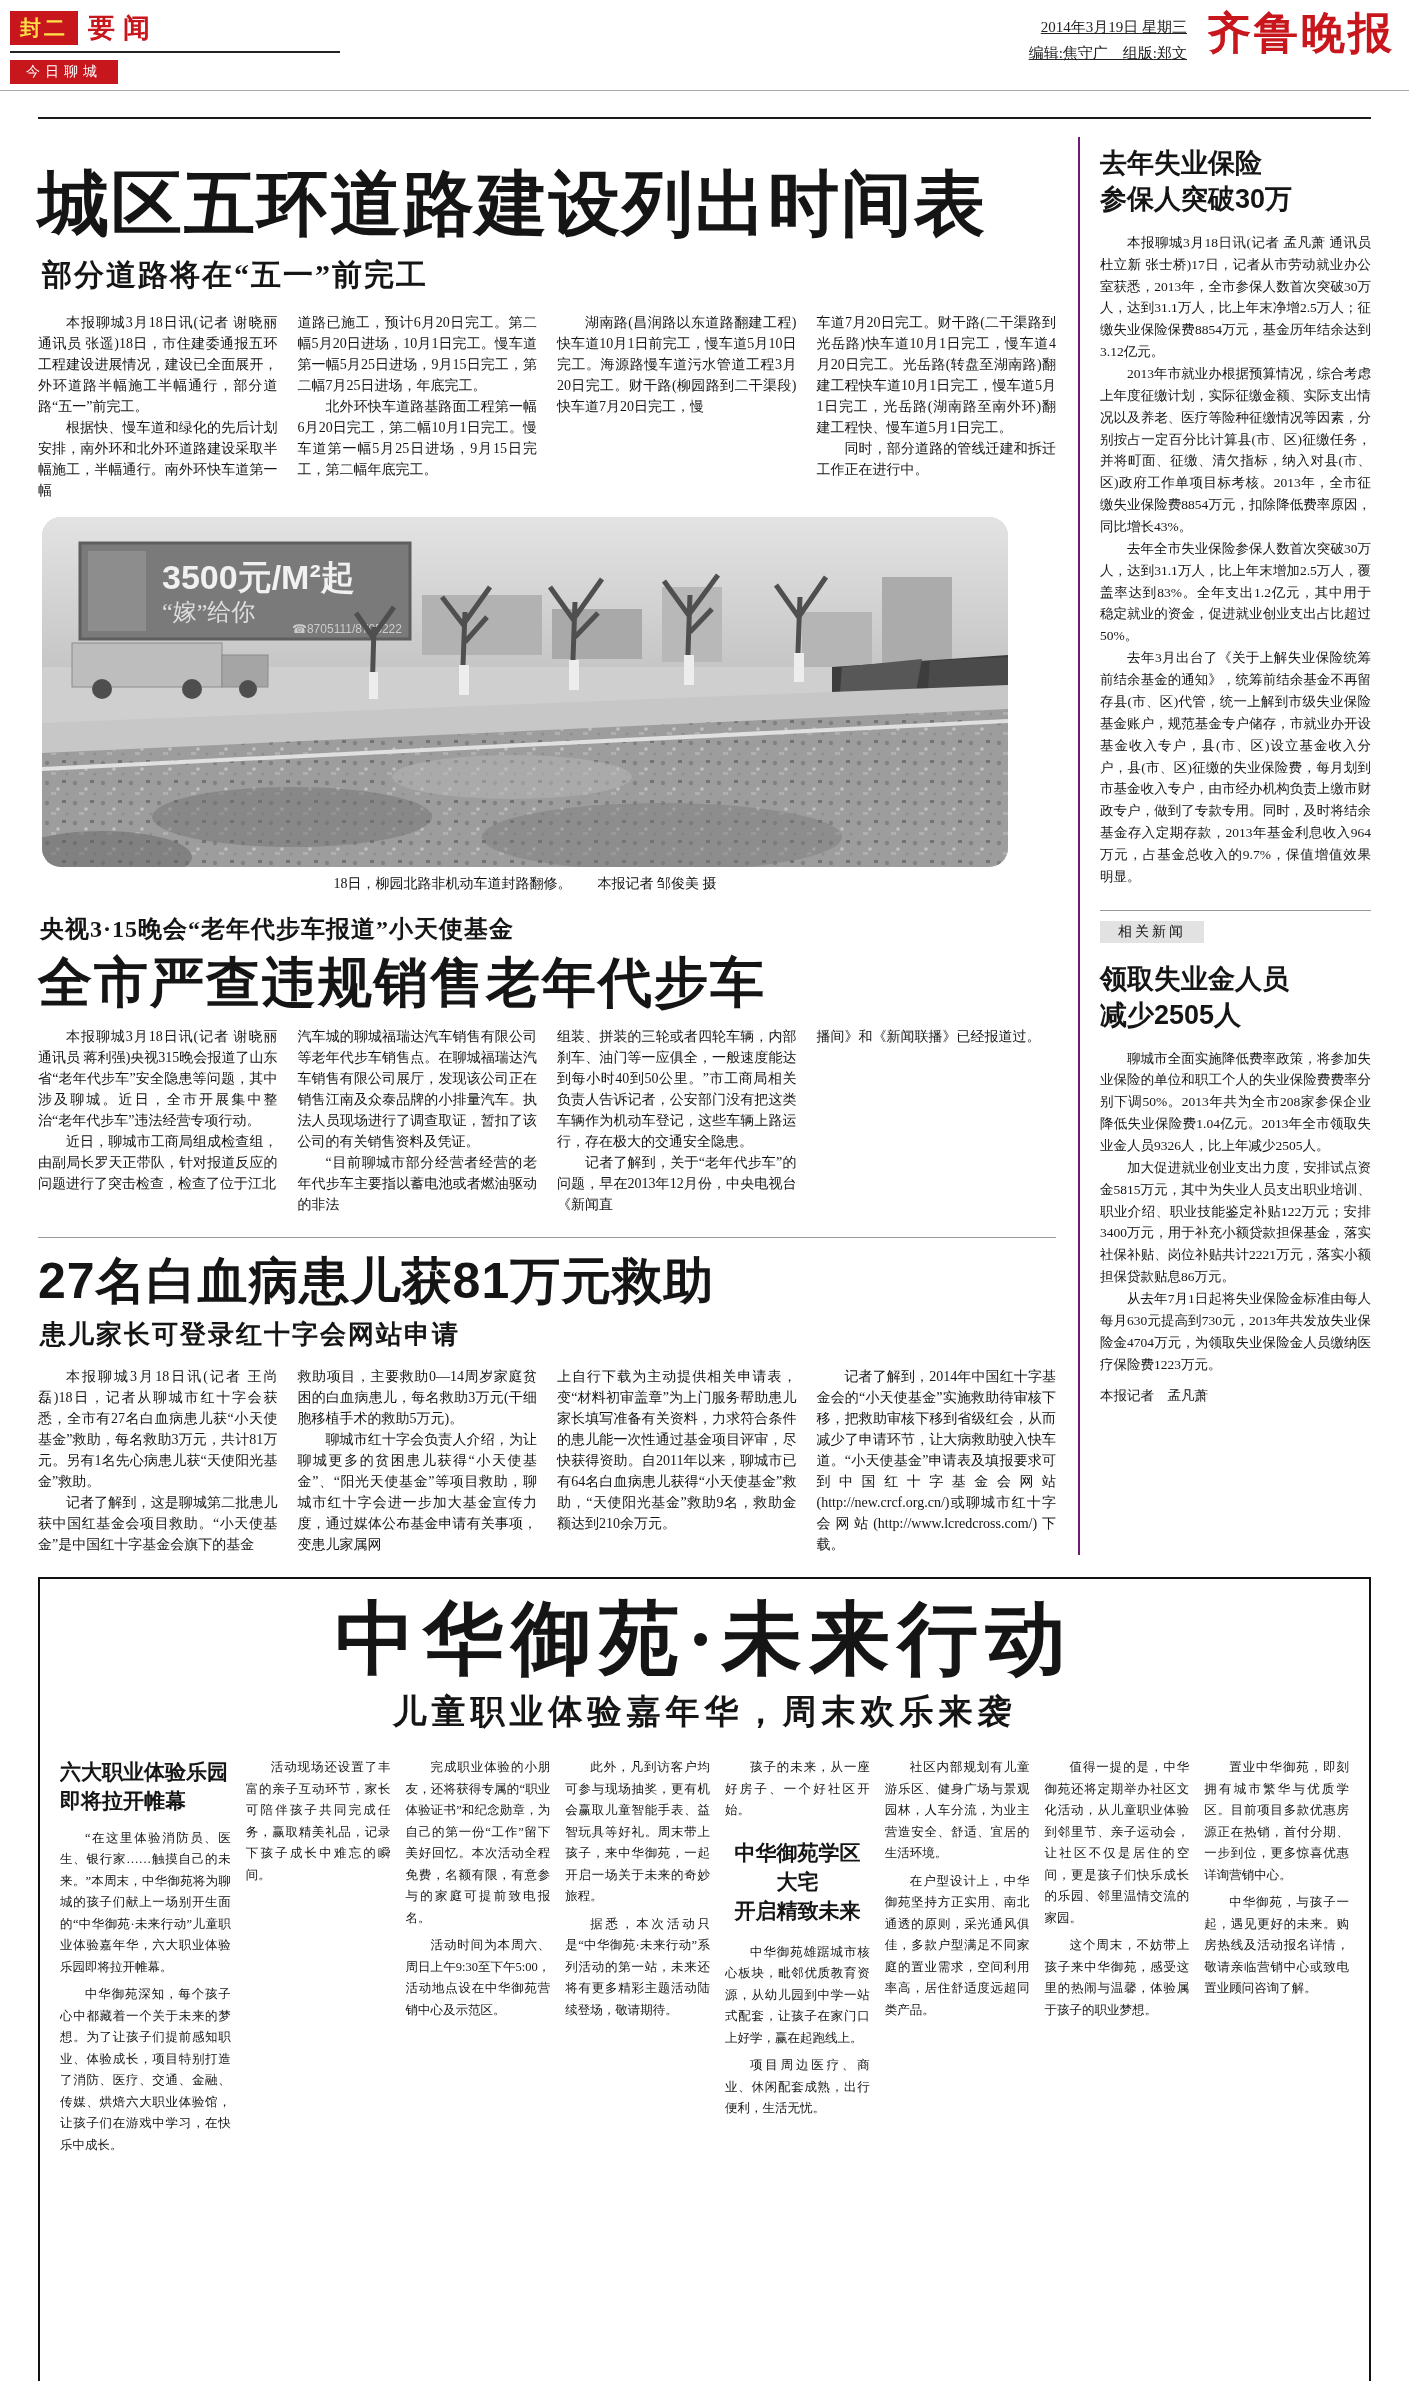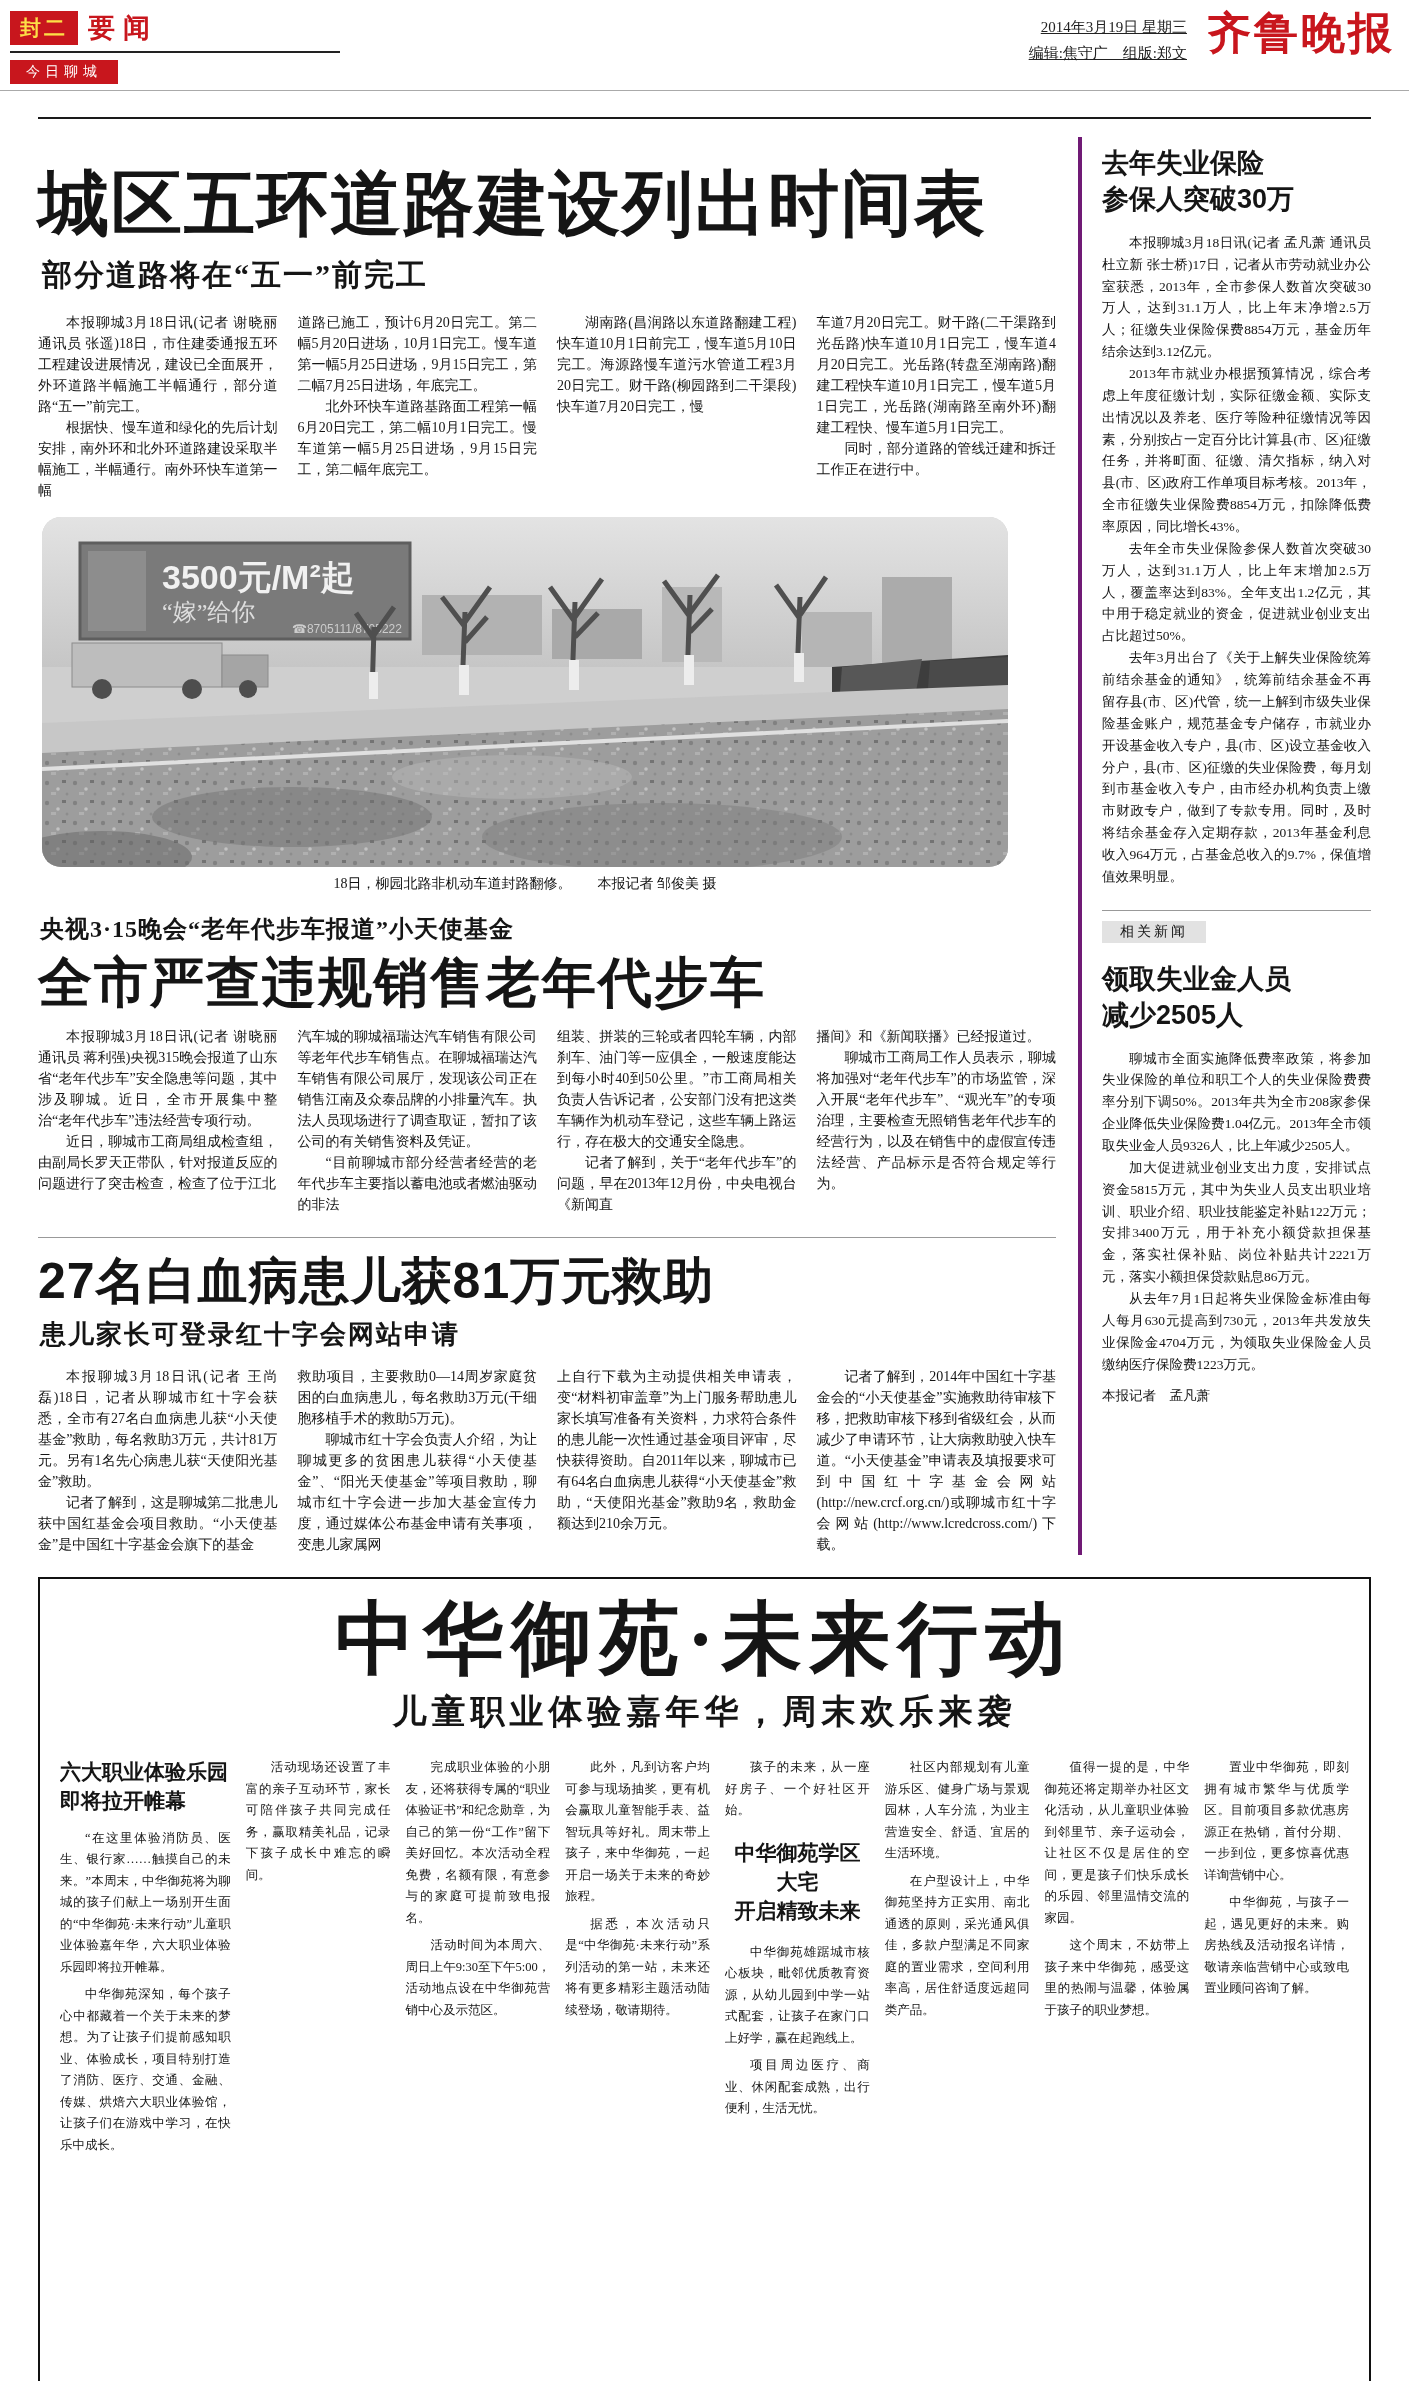--- a/index.html
+++ b/index.html
@@ -18,21 +18,21 @@
   .edition-tab { display:inline-block; background:#c8161d; color:#fff; font-size:14px; padding:3px 16px; letter-spacing:5px; margin-top:7px; }
   .mh-right { display:flex; align-items:flex-start; gap:20px; padding-top:2px; }
   .mh-meta { text-align:right; font-size:15px; line-height:1.7; color:#222; padding-top:3px;text-decoration:underline; }
   .paper-logo { color:#c8161d; font-size:44px; font-weight:900; letter-spacing:3px; font-family:"Liberation Serif",serif; line-height:1; }
   .hairline { border-top:1px solid #aaa; margin-top:6px; }
   .rule-black { height:2px; background:#1a1a1a; margin:26px 38px 0 38px; }
 
   
   .content { display:flex; padding:18px 38px 0 38px; gap:0; }
   .main-col { width:1040px; padding-right:22px; }
-  .side-col { flex:1; border-left:4px solid #701a75; padding-left:20px; }
+  .side-col { flex:1; border-left:2px solid #701a75; padding-left:20px; }
 
   
   .lead-headline { font-size:71px; font-weight:900; font-family:"Liberation Sans",sans-serif; letter-spacing:2px; line-height:1.08;margin-top:29px; }
   .lead-subhead { font-size:30px; font-weight:700; margin:12px 0 16px 4px; letter-spacing:2px; }
   .cols4 { display:flex; gap:20px; }
   .col { flex:1; }
   .col p { font-size:14px; line-height:1.5; text-align:justify; }
   .col p.ind { text-indent:2em; }
 
   
@@ -203,21 +203,20 @@
           <div class="col">
               <p>汽车城的聊城福瑞达汽车销售有限公司等老年代步车销售点。在聊城福瑞达汽车销售有限公司展厅，发现该公司正在销售江南及众泰品牌的小排量汽车。执法人员现场进行了调查取证，暂扣了该公司的有关销售资料及凭证。</p>
               <p class="ind">“目前聊城市部分经营者经营的老年代步车主要指以蓄电池或者燃油驱动的非法</p>
             </div>
           <div class="col">
               <p>组装、拼装的三轮或者四轮车辆，内部刹车、油门等一应俱全，一般速度能达到每小时40到50公里。”市工商局相关负责人告诉记者，公安部门没有把这类车辆作为机动车登记，这些车辆上路运行，存在极大的交通安全隐患。</p>
               <p class="ind">记者了解到，关于“老年代步车”的问题，早在2013年12月份，中央电视台《新闻直</p>
             </div>
           <div class="col">
               <p>播间》和《新闻联播》已经报道过。</p>
-              <p class="ind">聊城市工商局工作人员表示，聊城将加强对“老年代步车”的市场监管，深入开展“老年代步车”、“观光车”的专项治理，主要检查无照销售老年代步车的经营行为，以及在销售中的虚假宣传违法经营、产品标示是否符合规定等行为。</p>
             </div>
         </div>
       </article>
 
       <article>
         <div class="sec-rule"></div>
         <h1 class="leu-headline">27名白血病患儿获81万元救助</h1>
         <h2 class="leu-subhead">患儿家长可登录红十字会网站申请</h2>
         <div class="cols4">
           <div class="col">

